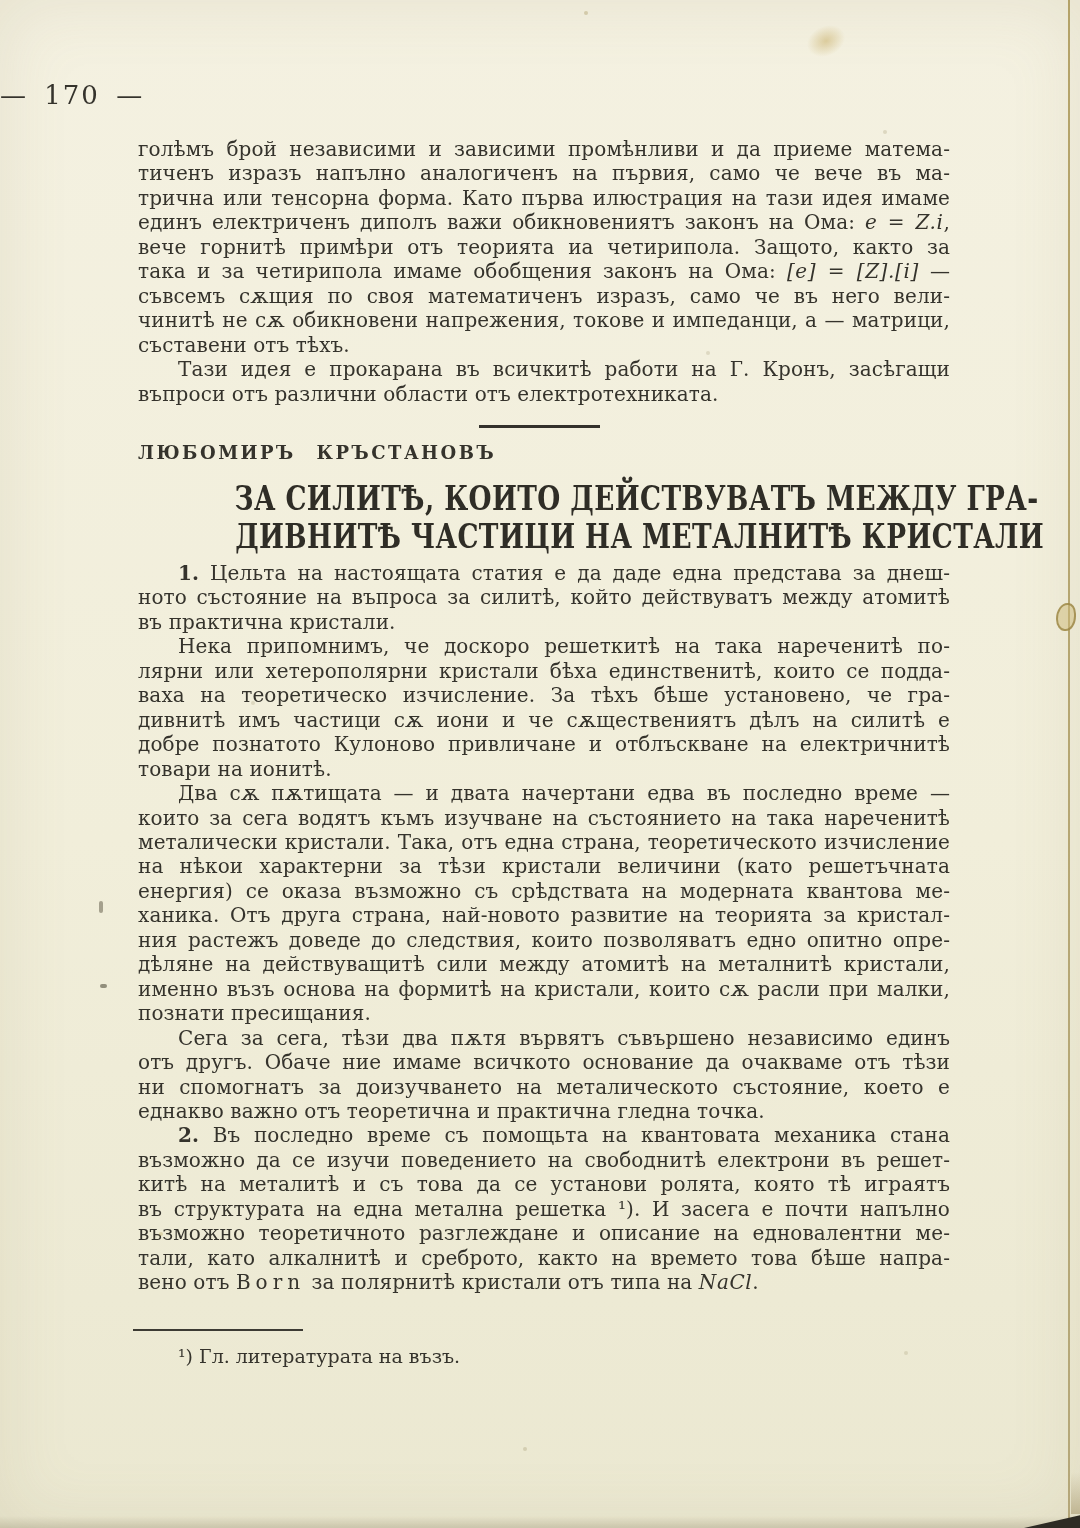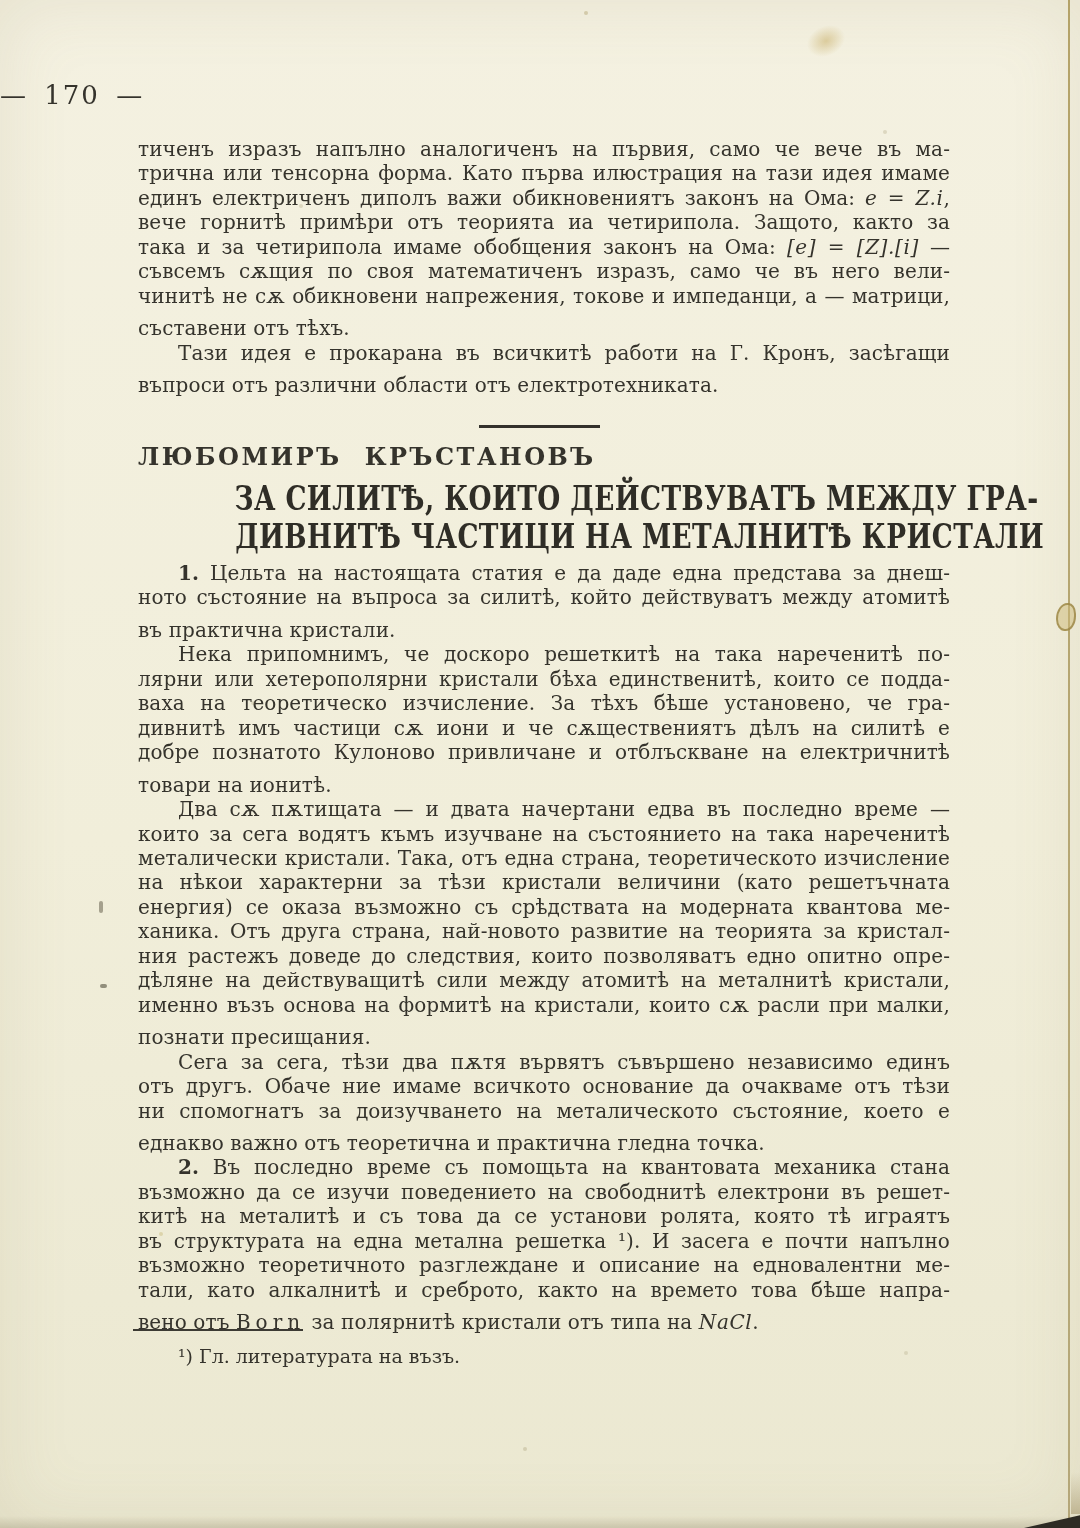--- a/index.html
+++ b/index.html
@@ -19,31 +19,31 @@
     text-align:left;font-size:26px;letter-spacing:2px;word-spacing:6px;
   }
   .textcol{position:absolute;left:138px;width:812px;}
   .prev{top:137px;}
   .art{top:561px;}
   .tl{
     font-size:20px;line-height:24.45px;
     text-align:justify;text-align-last:justify;
     letter-spacing:.1px;
   }
-  .tl.last{text-align-last:left;margin-top:8px;}
+  .tl.last{text-align-last:left;}
   .tl.ind{text-indent:40px;}
   .fml{font-style:italic;letter-spacing:.6px;}
   .lsp{letter-spacing:5px;}
   .rule{
     position:absolute;top:425px;left:479px;width:121px;height:3px;
     background:#33312b;
   }
   .author{
     position:absolute;top:442px;left:138px;
-    font-size:24px;font-weight:bold;letter-spacing:2.5px;word-spacing:12px;
+    font-size:18px;font-weight:bold;letter-spacing:2.5px;word-spacing:12px;
   }
   .title{position:absolute;top:480px;left:134px;width:812px;}
   .title-line{
     width:fit-content;margin:0 auto;white-space:nowrap;
     font-weight:bold;font-size:33px;line-height:37.5px;letter-spacing:.5px;
     transform:scaleX(.8);transform-origin:50% 50%;
     color:#2f2d26;
   }
   .fnrule{
     position:absolute;top:1329px;left:133px;width:170px;height:2px;
@@ -96,20 +96,21 @@
   }
 </style>
 </head>
 <body>
 
 <div class="page" style="color: rgb(53, 51, 44);">
 
   <div class="pageno">— 170 —</div>
 
   <section class="textcol prev">
+      <div class="tl">голѣмъ брой независими и зависими промѣнливи и да приеме матема-</div>
       <div class="tl">тиченъ изразъ напълно аналогиченъ на първия, само че вече въ ма-</div>
       <div class="tl">трична или тенсорна форма. Като първа илюстрация на тази идея имаме</div>
       <div class="tl">единъ електриченъ диполъ важи обикновениятъ законъ на Ома: <i class="fml">e = Z.i</i>,</div>
       <div class="tl">вече горнитѣ примѣри отъ теорията иа четирипола. Защото, както за</div>
       <div class="tl">така и за четирипола имаме обобщения законъ на Ома: <i class="fml">[e] = [Z].[i]</i> —</div>
       <div class="tl">съвсемъ сѫщия по своя математиченъ изразъ, само че въ него вели-</div>
       <div class="tl">чинитѣ не сѫ обикновени напрежения, токове и импеданци, а — матрици,</div>
       <div class="tl last">съставени отъ тѣхъ.</div>
       <div class="tl ind">Тази идея е прокарана въ всичкитѣ работи на Г. Кронъ, засѣгащи</div>
       <div class="tl last">въпроси отъ различни области отъ електротехниката.</div>

